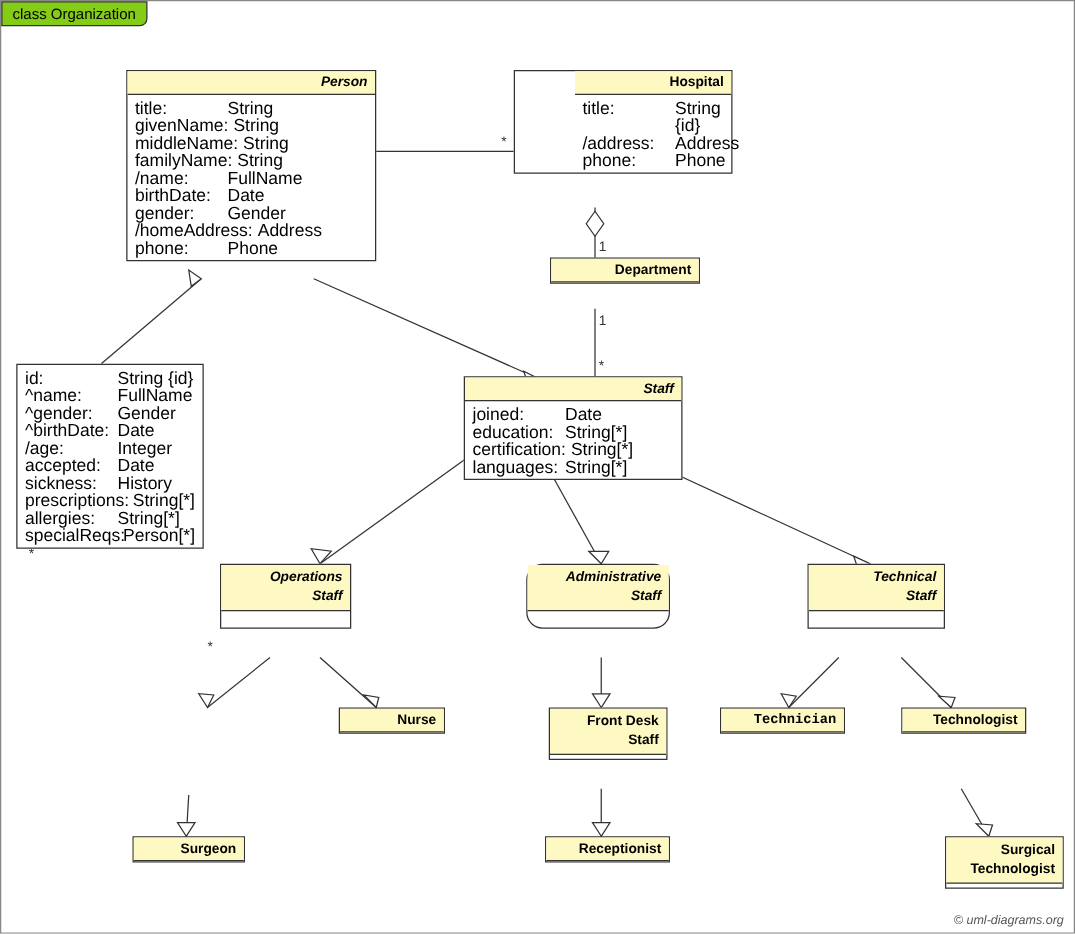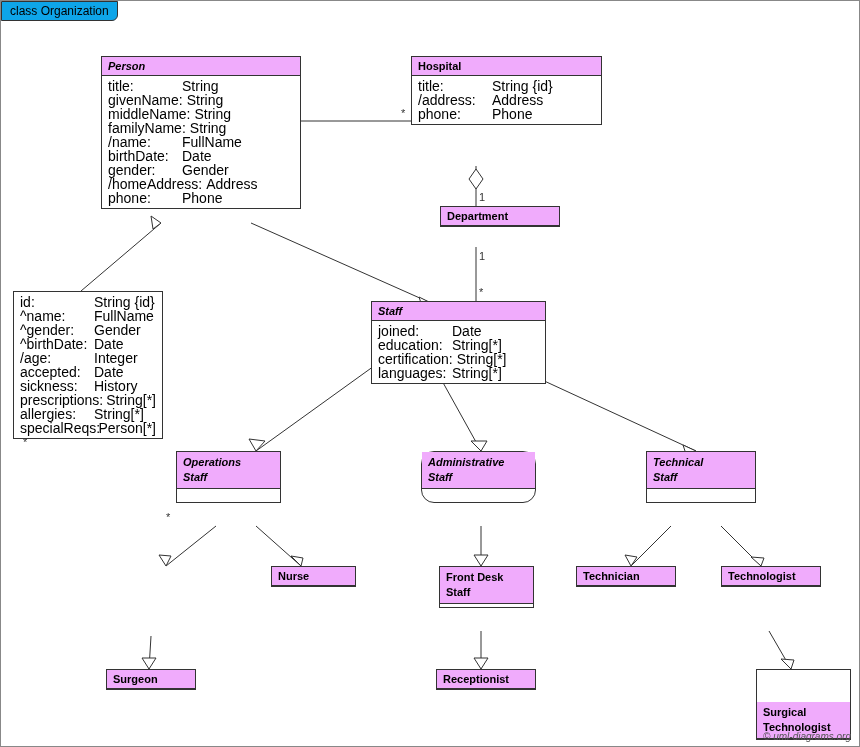--- a/index.html
+++ b/index.html
@@ -18,37 +18,37 @@
       position: relative;
       background: #fff;
       border: 1px solid #888;
     }
     .diagram-title {
       position: absolute;
       top: 0; left: 0;
       border: 1px solid #333;
       border-bottom-right-radius: 6px;
       padding: 2px 8px;
-      background: #0ea5e9;
+      background: #84cc16;
       font-size: 12px;
       font-weight: normal;
     }
     .uml-box {
       position: absolute;
       border: 1px solid #333;
       background: #fff;
       text-align: center;
     }
     .uml-box .box-title {
       border-bottom: 1px solid #333;
       padding: 3px 6px;
       font-style: italic;
       font-weight: bold;
-      background: #f0abfc;
-      text-align: left;
+      background: #fef9c3;
+      text-align: right;
     }
     .uml-box .box-title.normal {
       font-style: normal;
     }
     .uml-box .box-attrs {
       padding: 3px 6px;
       text-align: left;
       font-style: normal;
       font-size: 14px;
       line-height: 14px;
@@ -180,21 +180,21 @@
           <span class="attr-name">/homeAddress:</span>
           <span class="attr-type">Address</span>
         </div>
       <div class="attr-row">
           <span class="attr-name">phone:</span>
           <span class="attr-type">Phone</span>
         </div>
     </div>
   </div>
 
-  <div class="uml-box" style="left:410px; top:55px; width:191px;">
+  <div class="uml-box" style="left:410px; top:55px; width:175px;padding-left:48px;">
     <div class="box-title normal">Hospital</div>
     <div class="box-attrs">
       <div class="attr-row">
           <span class="attr-name">title:</span>
           <span class="attr-type">String {id}</span>
         </div>
       <div class="attr-row">
           <span class="attr-name">/address:</span>
           <span class="attr-type">Address</span>
         </div>
@@ -294,35 +294,35 @@
 
   <div class="uml-box" style="left:270px; top:565px; width:85px;">
     <div class="box-title normal">Nurse</div>
   </div>
 
   <div class="uml-box" style="left:438px; top:565px; width:95px; min-height:42px;">
     <div class="box-title normal" style="white-space:pre-line; line-height:15px;">Front Desk
 Staff</div>
   </div>
 
-  <div class="uml-box" style="left:575px; top:565px; width:100px;">
+  <div class="uml-box" style="left:575px; top:565px; width:100px;font-family:Liberation Mono, monospace;">
     <div class="box-title normal">Technician</div>
   </div>
 
   <div class="uml-box" style="left:720px; top:565px; width:100px;">
     <div class="box-title normal">Technologist</div>
   </div>
 
   <div class="uml-box" style="left:105px; top:668px; width:90px;">
     <div class="box-title normal">Surgeon</div>
   </div>
 
   <div class="uml-box" style="left:435px; top:668px; width:100px;">
     <div class="box-title normal">Receptionist</div>
   </div>
 
   <div class="uml-box" style="left:755px; top:668px; width:95px; min-height:42px;">
-    <div class="box-title normal" style="white-space:pre-line; line-height:15px;margin-top:32px;">Surgical
+    <div class="box-title normal" style="white-space:pre-line; line-height:15px;">Surgical
 Technologist</div>
   </div>
 
   <div class="copyright">© uml-diagrams.org</div>
 </div>
 
 </body></html>

